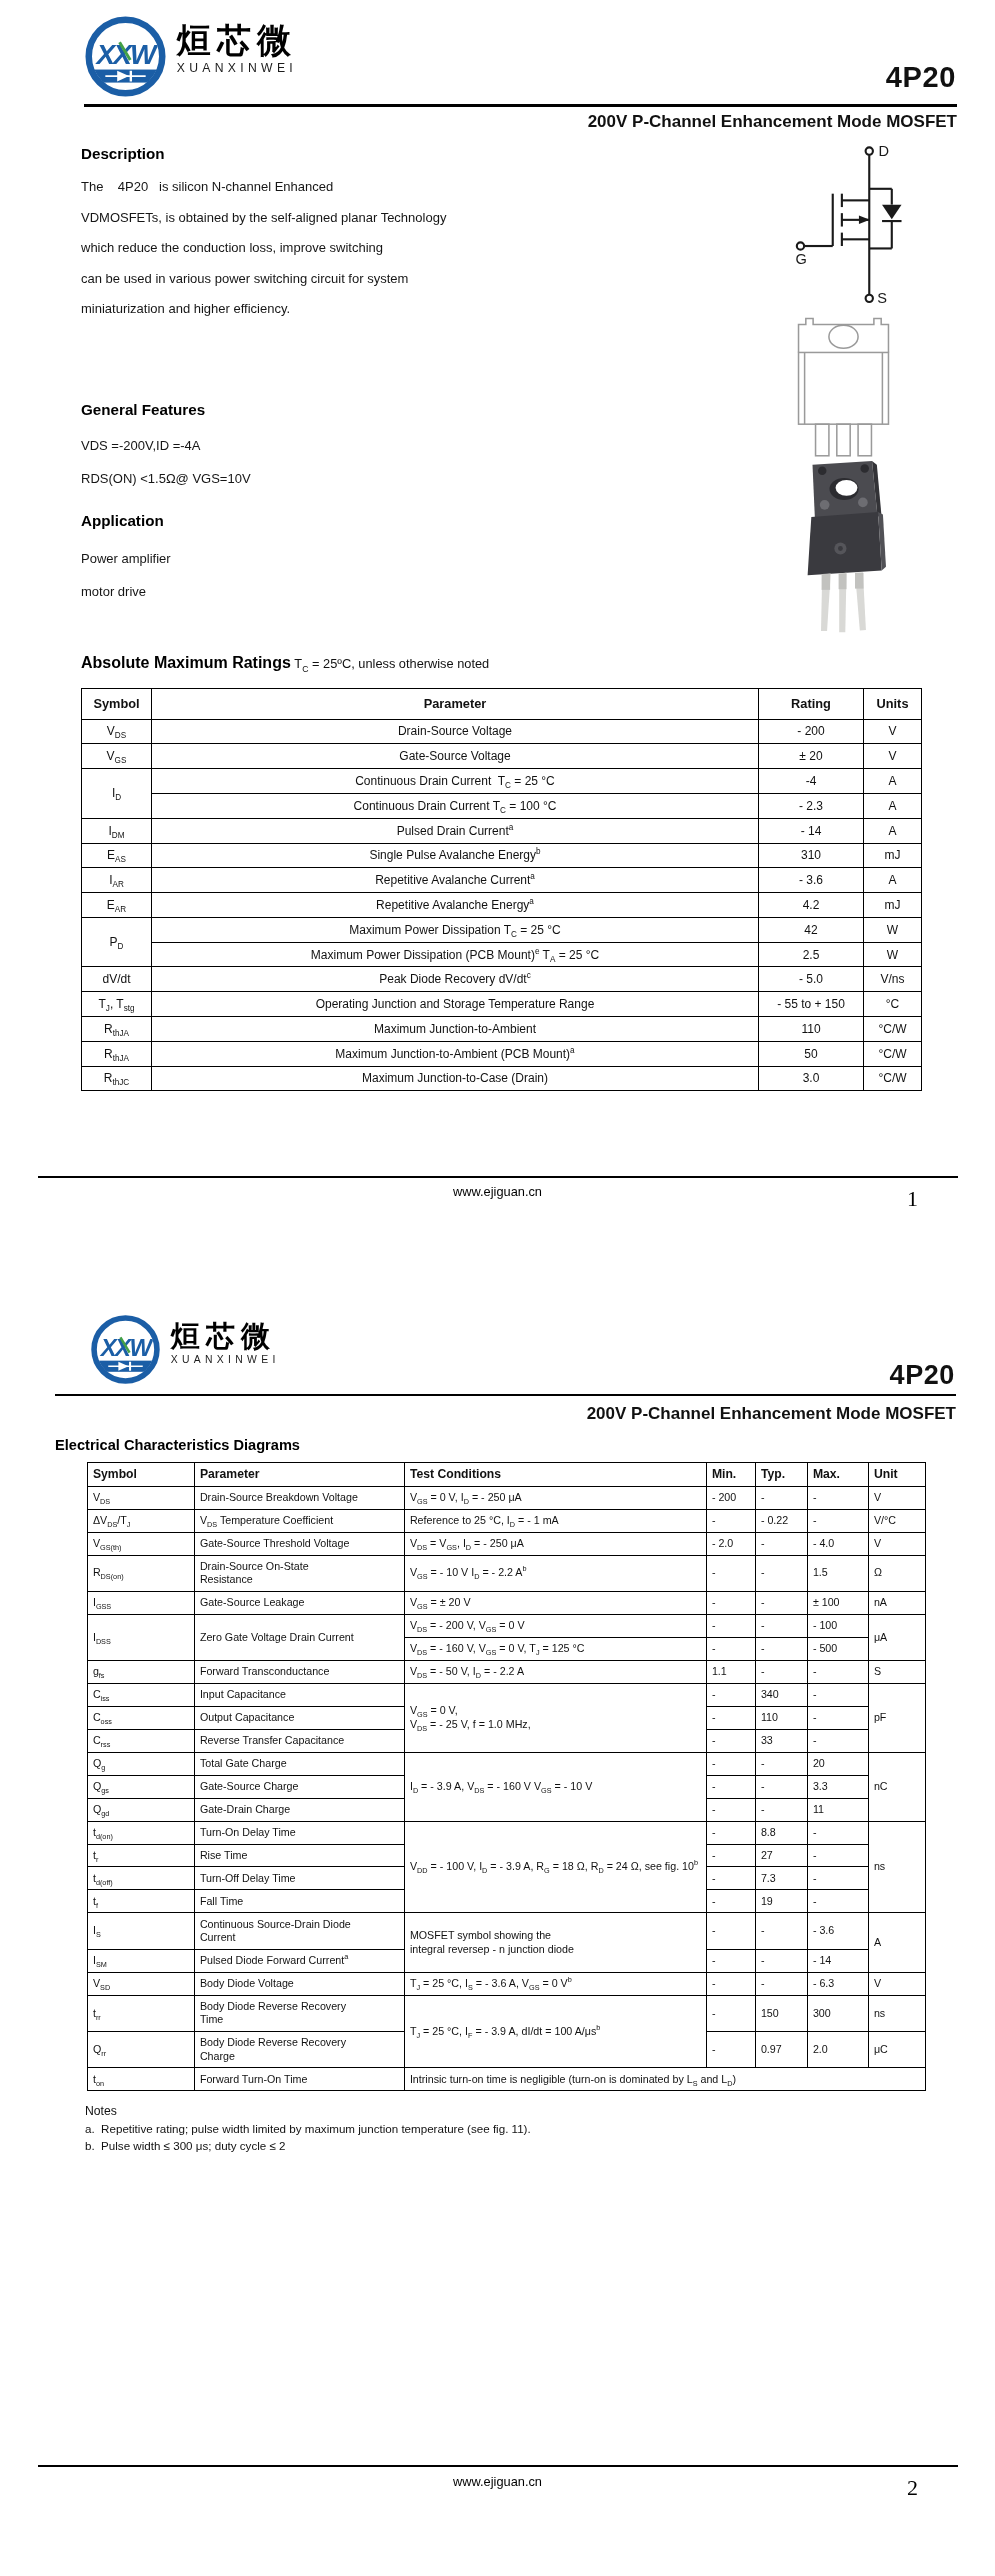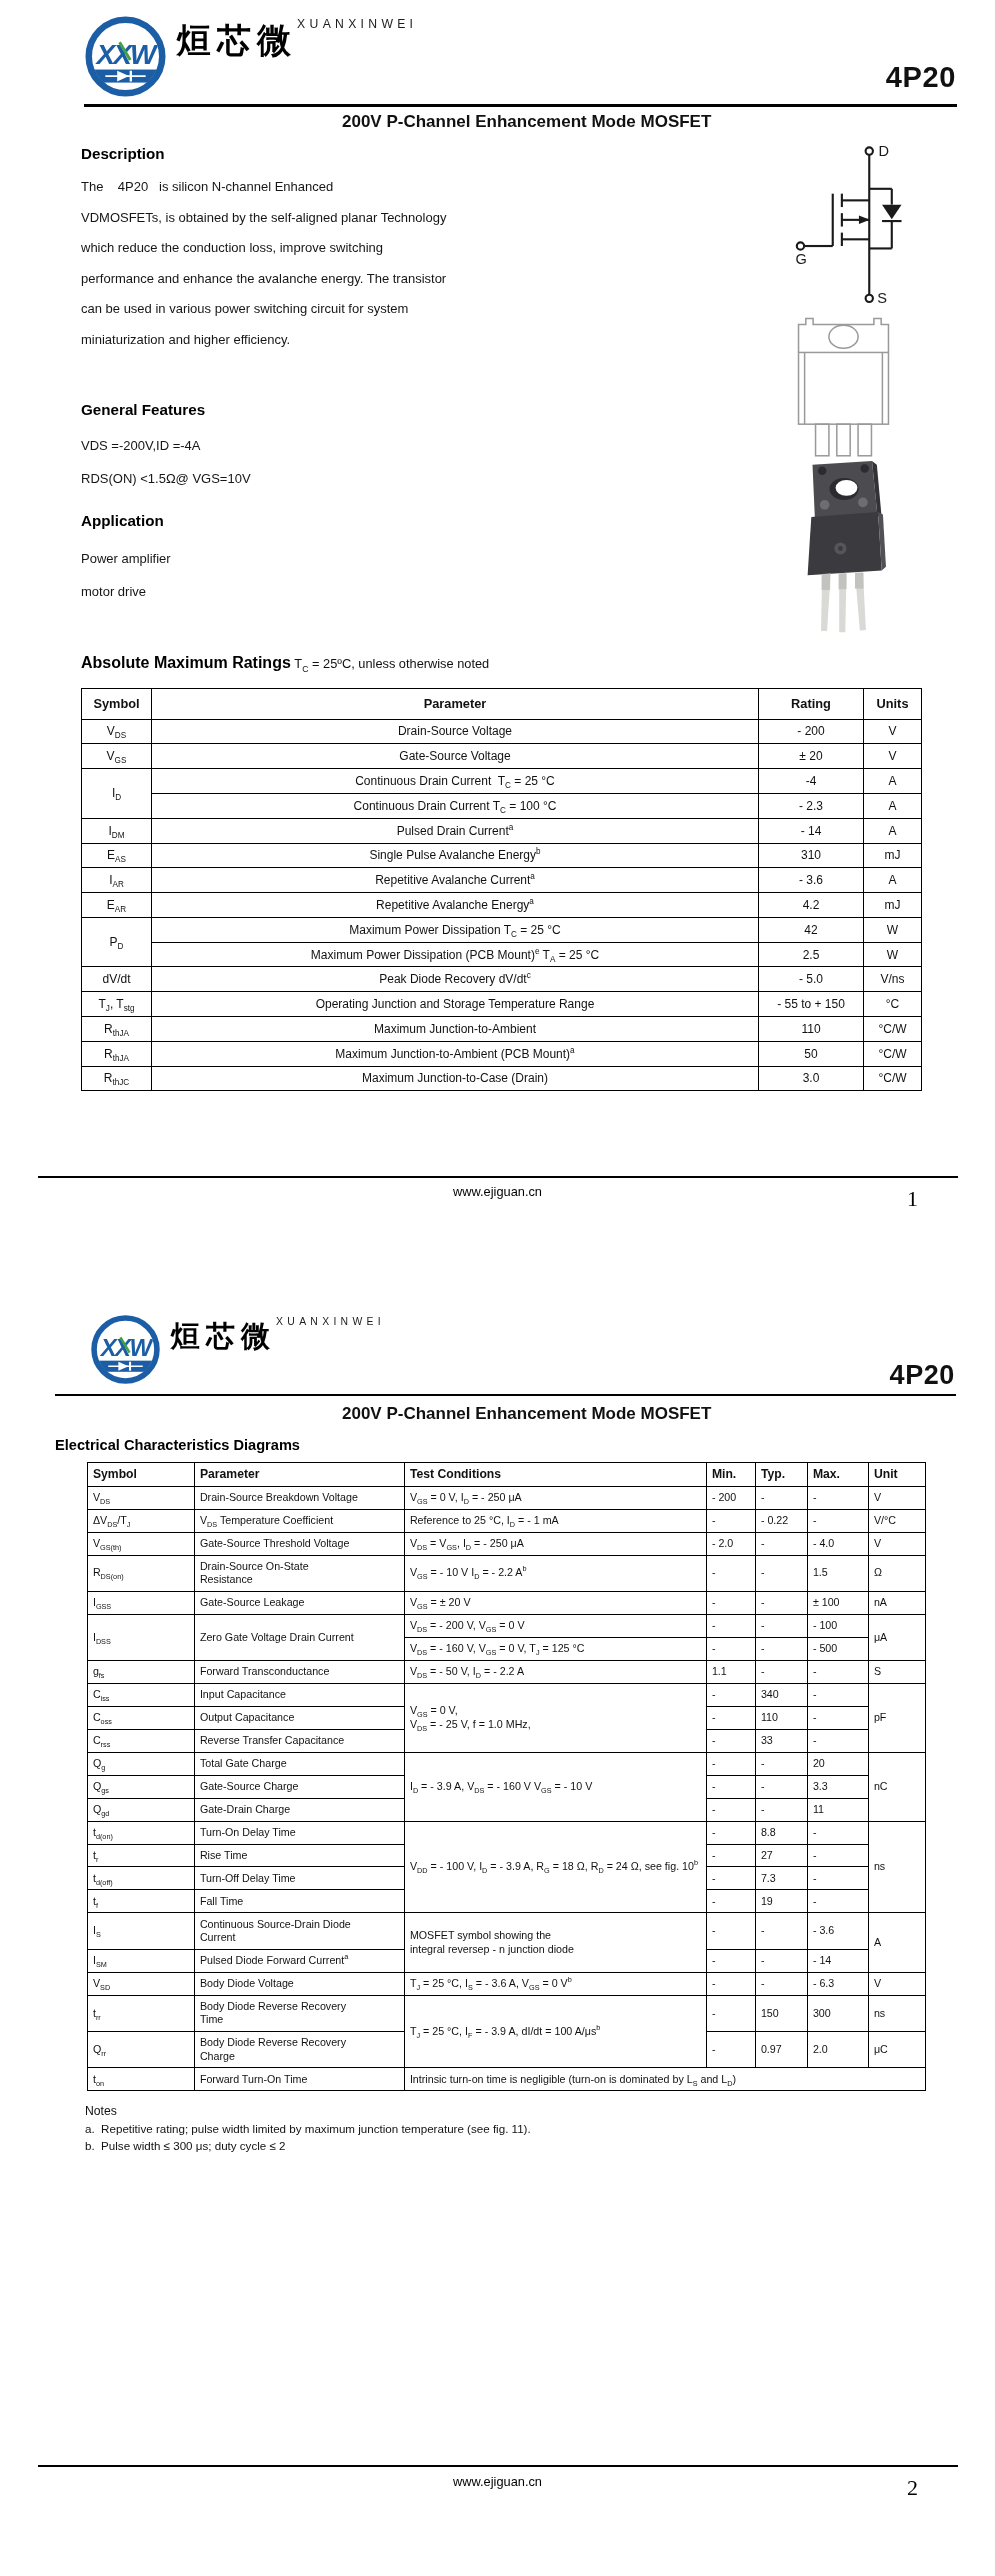--- a/index.html
+++ b/index.html
@@ -6,29 +6,29 @@
   *{box-sizing:border-box;margin:0;padding:0}
   html,body{background:#fff}
   body{width:995px;font-family:"Liberation Sans",sans-serif;color:#111}
   .page{position:relative;width:995px;height:1288px;background:#fff;overflow:hidden}
   .abs{position:absolute}
   .rule{position:absolute;background:#000}
   sub{font-size:68%;line-height:0}
   sup{font-size:68%;line-height:0}
   
   .logo{display:flex;align-items:flex-start;gap:9.8px}
-  .logo-txt{display:flex;}
+  .logo-txt{display:flex;flex-direction:column}
   .logo-cn{font-weight:900;letter-spacing:6.1px;color:#000;line-height:1.05}
   .logo-en{letter-spacing:4.3px;color:#1c1c1c;font-weight:500}
   .logo1 .logo-cn{font-size:34px;margin-top:8.5px}
   .logo1 .logo-en{font-size:12.2px;margin-top:2.4px}
   .logo2 .logo-cn{font-size:29px;margin-top:7.3px}
   .logo2 .logo-en{font-size:10.4px;margin-top:2.4px}
   .pn{font-weight:bold;text-align:right;letter-spacing:0.6px}
-  .doc-title{font-weight:bold;}
+  .doc-title{font-weight:bold;text-align:right}
   .h1{font-weight:bold;color:#000}
   .bodyline{font-size:13px;color:#161616}
   
   table.t{border-collapse:collapse;table-layout:fixed;background:#fff}
   .t th,.t td{border:1.2px solid #000;overflow:hidden}
   .t1{width:840px;font-size:12px}
   .t1 th{font-size:12.8px;padding:7.3px 3.7px}
   .t1 td{padding:4.9px 3.7px;text-align:center;vertical-align:middle}
   .t2{width:837px;font-size:10.7px}
   .t2 th{font-size:12.2px;text-align:left;padding:4.3px 4.9px}
@@ -68,21 +68,20 @@
 
   <div class="abs pn" style="left:610px;top:61px;width:346px;font-size:29px">4P20</div>
   <div class="rule" style="left:84px;top:104px;width:873px;height:3px"></div>
   <div class="abs doc-title" style="left:342px;top:112px;width:615px;font-size:17px">200V P-Channel Enhancement Mode MOSFET</div>
 
   <div class="abs h1" style="left:81px;top:145px;font-size:15.2px">Description</div>
   <div class="abs" style="left:81px;top:172px;width:415px">
     <div class="bodyline" style="line-height:30.5px">The&nbsp;&nbsp;&nbsp;&nbsp;4P20&nbsp;&nbsp;&nbsp;is silicon N-channel Enhanced</div>
     <div class="bodyline" style="line-height:30.5px">VDMOSFETs, is obtained by the self-aligned planar Technology</div>
     <div class="bodyline" style="line-height:30.5px">which reduce the conduction loss, improve switching</div>
-    <div class="bodyline" style="line-height:30.5px">performance and enhance the avalanche energy. The transistor</div>
     <div class="bodyline" style="line-height:30.5px">can be used in various power switching circuit for system</div>
     <div class="bodyline" style="line-height:30.5px">miniaturization and higher efficiency.</div>
   </div>
 
   <div class="abs h1" style="left:81px;top:401px;font-size:15.2px">General Features</div>
   <div class="abs bodyline" style="left:81px;top:438px">VDS =-200V,ID =-4A</div>
   <div class="abs bodyline" style="left:81px;top:471px">RDS(ON) &lt;1.5Ω@ VGS=10V</div>
 
   <div class="abs h1" style="left:81px;top:512px;font-size:15.2px">Application</div>
   <div class="abs bodyline" style="left:81px;top:551px">Power amplifier</div>

